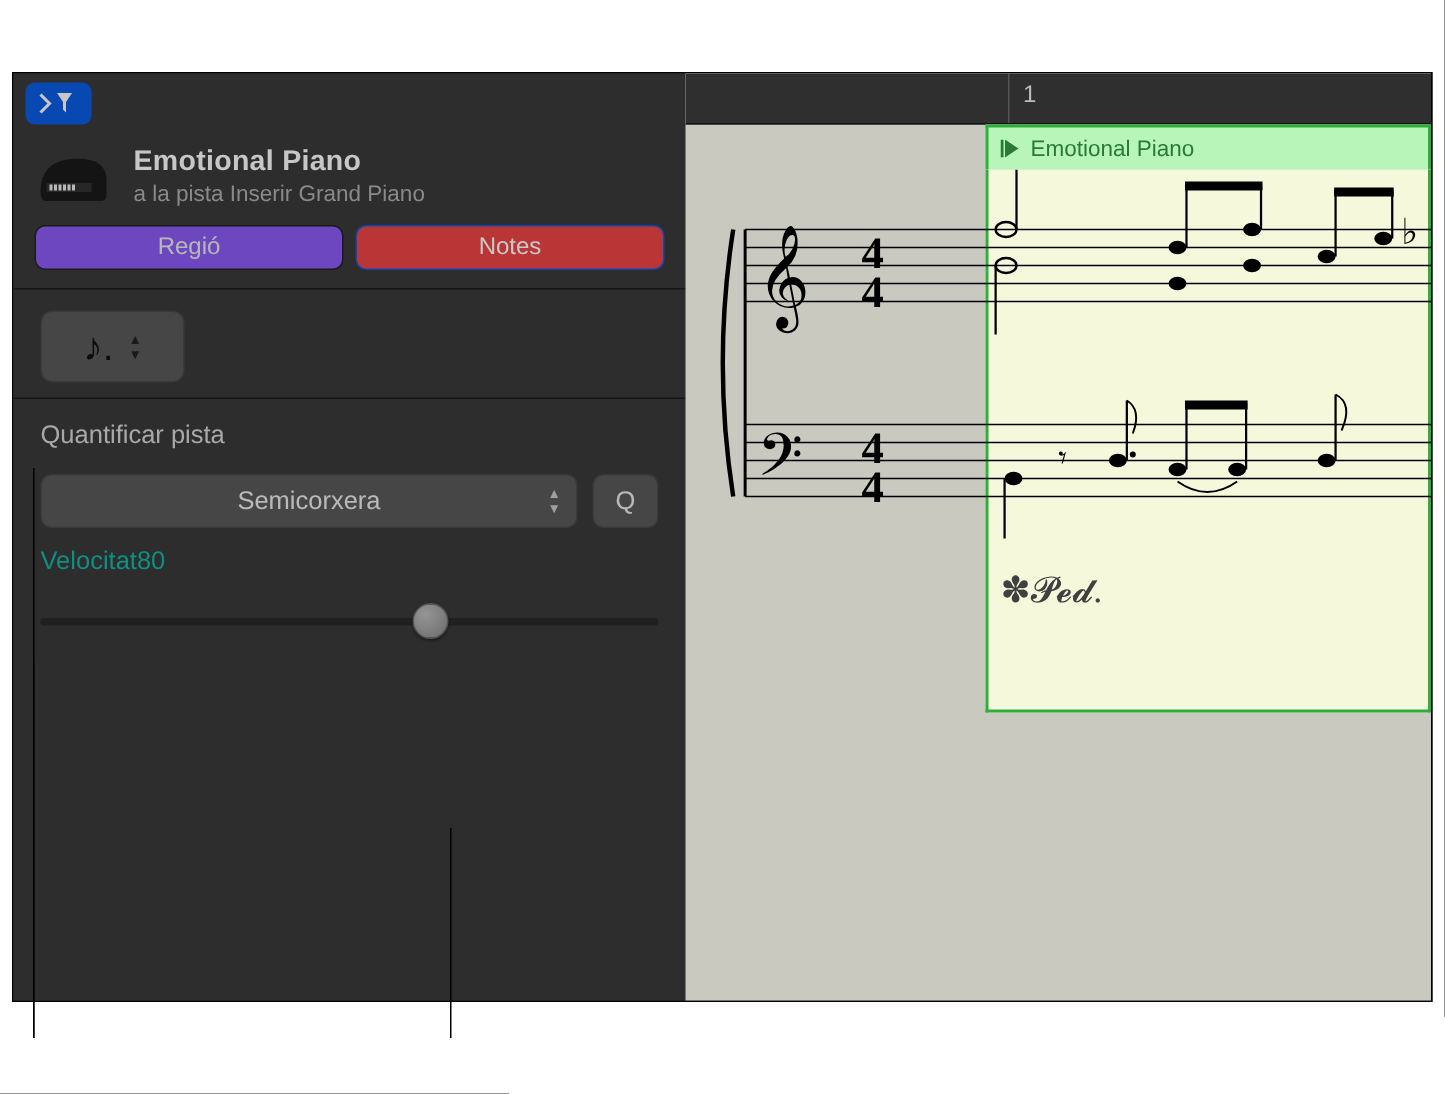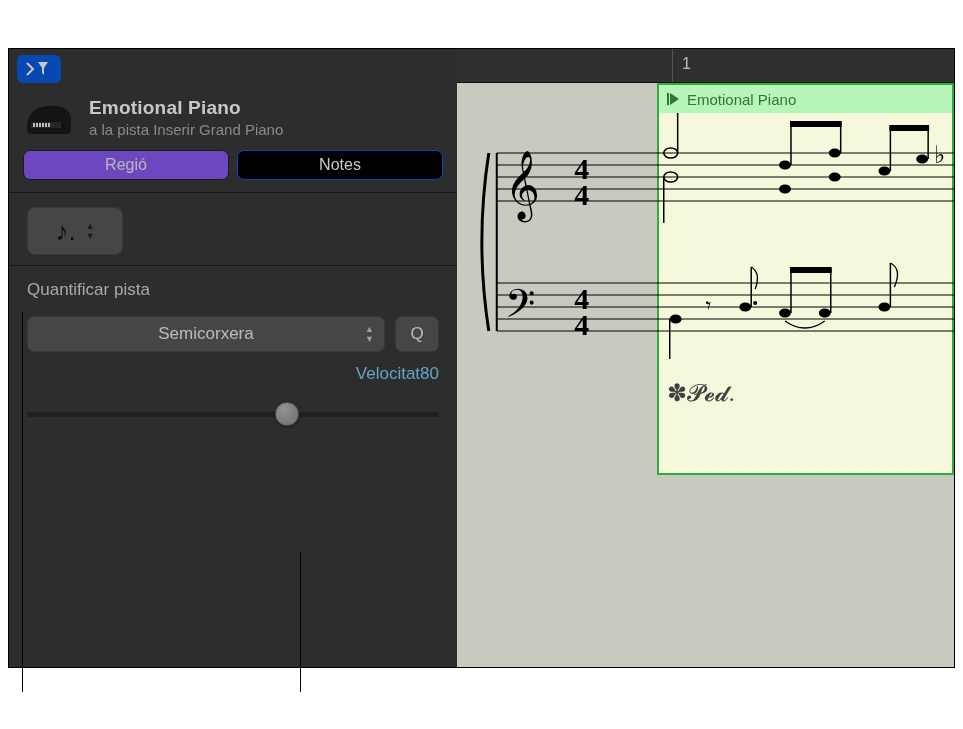--- a/index.html
+++ b/index.html
@@ -74,21 +74,21 @@
     border-radius: 7px;
     background: #8b5cf6;
     color: #eaeaea;
     font-size: 16px;
     display: flex;
     align-items: center;
     justify-content: center;
     border: 1px solid #222;
   }
   .tab.active {
-    background: #000000;
+    background: #ef4444;
     color: #fff;
     border-color: #0a5de6;
   }
   .divider {
     height: 1px;
     background: #1e1e1e;
     margin: 0;
   }
   .section {
     padding: 14px 18px 10px 18px;
@@ -150,22 +150,22 @@
     border: 1px solid #4a4a4a;
     border-radius: 7px;
     color: #eee;
     font-size: 17px;
     display: flex;
     align-items: center;
     justify-content: center;
   }
   .vel-row {
     display: flex;
-    justify-content: flex-end;
-    color: #7dd3fc;
+    justify-content: flex-start;
+    color: #14b8a6;
     font-size: 17px;
     margin-top: 12px;
   }
   .slider {
     position: relative;
     height: 40px;
     margin-top: 10px;
   }
   .slider-track {
     position: absolute;

